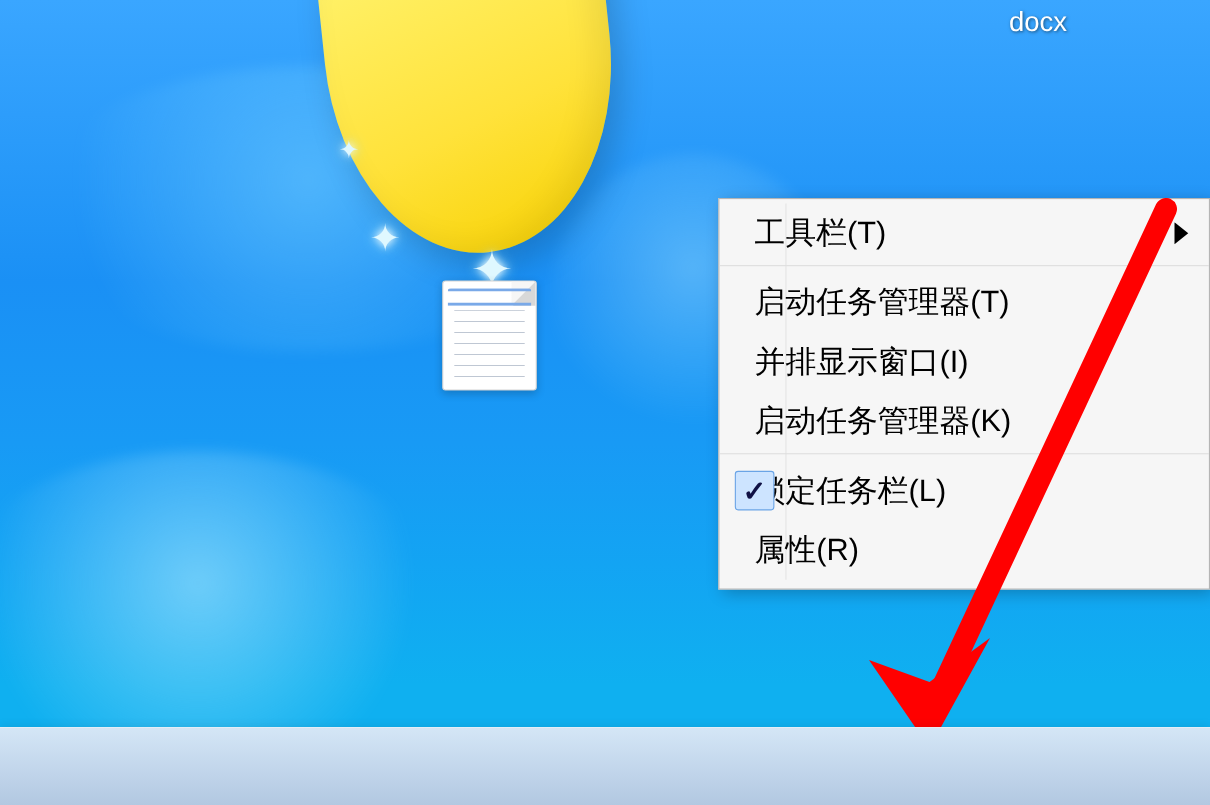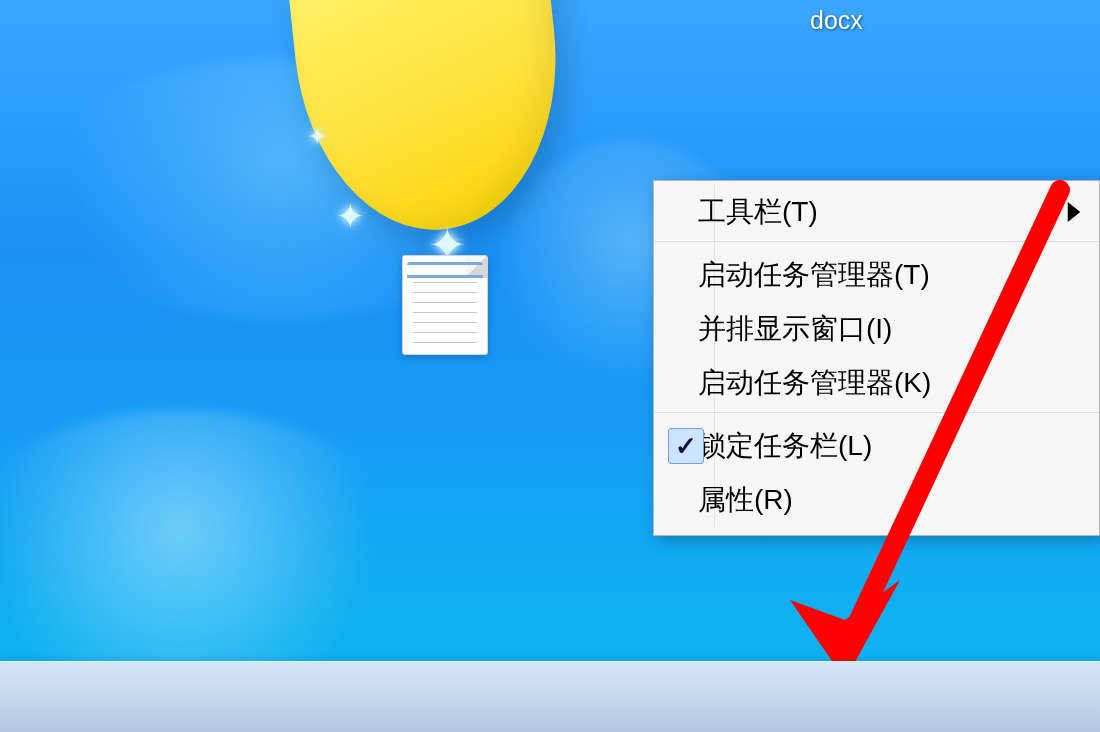--- a/index.html
+++ b/index.html
@@ -108,21 +108,21 @@
     font-size:25px;
     line-height:1.25;
     text-shadow:1px 1px 3px rgba(0,0,0,0.6);
     word-break: keep-all;
   }
 
   .top-label{
     position:absolute;
     top:6px; left:810px;
     width:160px;
-    text-align:left;
+    text-align:right;
     color:#fff;
     font-size:25px;
     text-shadow:1px 1px 3px rgba(0,0,0,0.55);
   }
 
   
   .context-menu {
     position: absolute;
     right: 0px;
     top: 180px;
@@ -131,21 +131,21 @@
     border:1px solid #b5b5b5;
     box-shadow: 4px 4px 14px rgba(0,0,0,0.25);
     padding:4px 0 8px 0;
   }
   .menu-item {
     display:flex;
     align-items:center;
     height:54px;
     font-size:28px;
     color:#000;
-    padding-left:44px;
+    padding-left:32px;
     position:relative;
     cursor:default;
   }
   .menu-item .arrow{
     position:absolute;
     right:18px;
     top:50%;
     transform:translateY(-50%);
   }
   .menu-item.sep-after{

